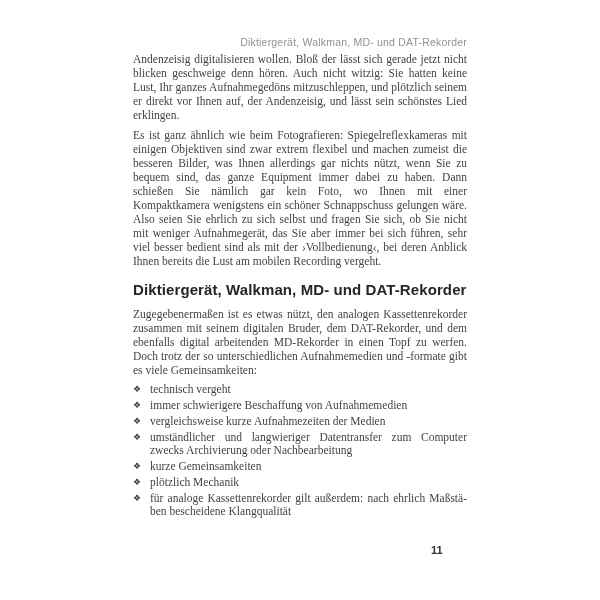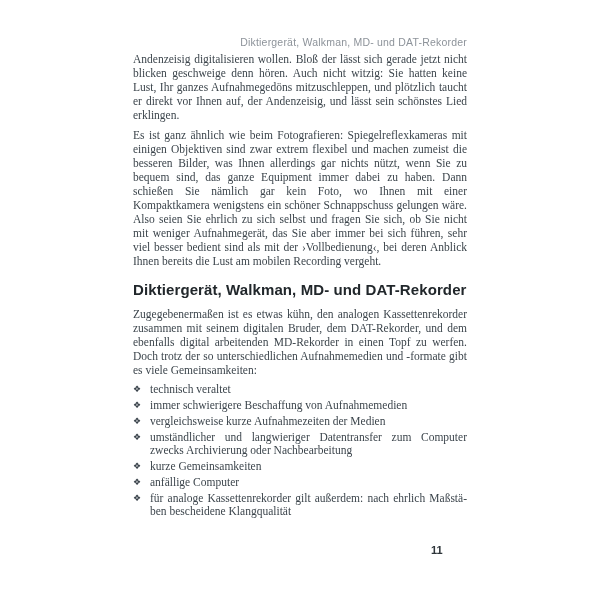--- a/index.html
+++ b/index.html
@@ -86,52 +86,52 @@
 </style>
 </head>
 <body>
 
 <div class="page">
 
   <div class="running-head">Diktiergerät, Walkman, MD- und DAT-Rekorder</div>
 
   <div class="content">
 
-    <p class="para">Andenzeisig digitalisieren wollen. Bloß der lässt sich gerade jetzt nicht bli­cken geschweige denn hören. Auch nicht witzig: Sie hatten keine Lust, Ihr ganzes Aufnahmegedöns mitzuschleppen, und plötzlich taucht er direkt vor Ihnen auf, der Andenzeisig, und lässt sein schönstes Lied erklingen.</p>
+    <p class="para">Andenzeisig digitalisieren wollen. Bloß der lässt sich gerade jetzt nicht bli­cken geschweige denn hören. Auch nicht witzig: Sie hatten keine Lust, Ihr ganzes Aufnahmegedöns mitzuschleppen, und plötzlich seinem er direkt vor Ihnen auf, der Andenzeisig, und lässt sein schönstes Lied erklingen.</p>
 
     <p class="para">Es ist ganz ähnlich wie beim Fotografieren: Spiegelreflexkameras mit eini­gen Objektiven sind zwar extrem flexibel und machen zumeist die besse­ren Bilder, was Ihnen allerdings gar nichts nützt, wenn Sie zu bequem sind, das ganze Equipment immer dabei zu haben. Dann schießen Sie nämlich gar kein Foto, wo Ihnen mit einer Kompaktkamera wenigstens ein schöner Schnappschuss gelungen wäre. Also seien Sie ehrlich zu sich selbst und fragen Sie sich, ob Sie nicht mit weniger Aufnahmegerät, das Sie aber immer bei sich führen, sehr viel besser bedient sind als mit der ›Vollbedienung‹, bei deren Anblick Ihnen bereits die Lust am mobilen Re­cording vergeht.</p>
 
     <h2 class="heading">Diktiergerät, Walkman, MD- und DAT-Rekorder</h2>
 
-    <p class="para">Zugegebenermaßen ist es etwas kühn, den analogen Kassettenrekorder zusammen mit seinem digitalen Bruder, dem DAT-Rekorder, und dem ebenfalls digital arbeitenden MD-Rekorder in einen Topf zu werfen. Doch trotz der so unterschiedlichen Aufnahmemedien und -formate gibt es viele Gemeinsamkeiten:</p>
+    <p class="para">Zugegebenermaßen ist es etwas nützt, den analogen Kassettenrekorder zusammen mit seinem digitalen Bruder, dem DAT-Rekorder, und dem ebenfalls digital arbeitenden MD-Rekorder in einen Topf zu werfen. Doch trotz der so unterschiedlichen Aufnahmemedien und -formate gibt es viele Gemeinsamkeiten:</p>
 
     <ul class="bullets">
       <li class="bullet-item">
         <span class="bullet">❖</span>
-        <span class="bullet-text">technisch veraltet</span>
+        <span class="bullet-text">technisch vergeht</span>
       </li>
       <li class="bullet-item">
         <span class="bullet">❖</span>
         <span class="bullet-text">immer schwierigere Beschaffung von Aufnahmemedien</span>
       </li>
       <li class="bullet-item">
         <span class="bullet">❖</span>
         <span class="bullet-text">vergleichsweise kurze Aufnahmezeiten der Medien</span>
       </li>
       <li class="bullet-item">
         <span class="bullet">❖</span>
         <span class="bullet-text">umständlicher und langwieriger Datentransfer zum Computer zwecks Archivierung oder Nachbearbeitung</span>
       </li>
       <li class="bullet-item">
         <span class="bullet">❖</span>
         <span class="bullet-text">kurze Gemeinsamkeiten</span>
       </li>
       <li class="bullet-item">
         <span class="bullet">❖</span>
-        <span class="bullet-text">anfällige Computer</span>
+        <span class="bullet-text">plötzlich Mechanik</span>
       </li>
       <li class="bullet-item">
         <span class="bullet">❖</span>
         <span class="bullet-text">für analoge Kassettenrekorder gilt außerdem: nach ehrlich Maßstä­ben bescheidene Klangqualität</span>
       </li>
     </ul>
 
   </div>
 
   <div class="page-number">11</div>

